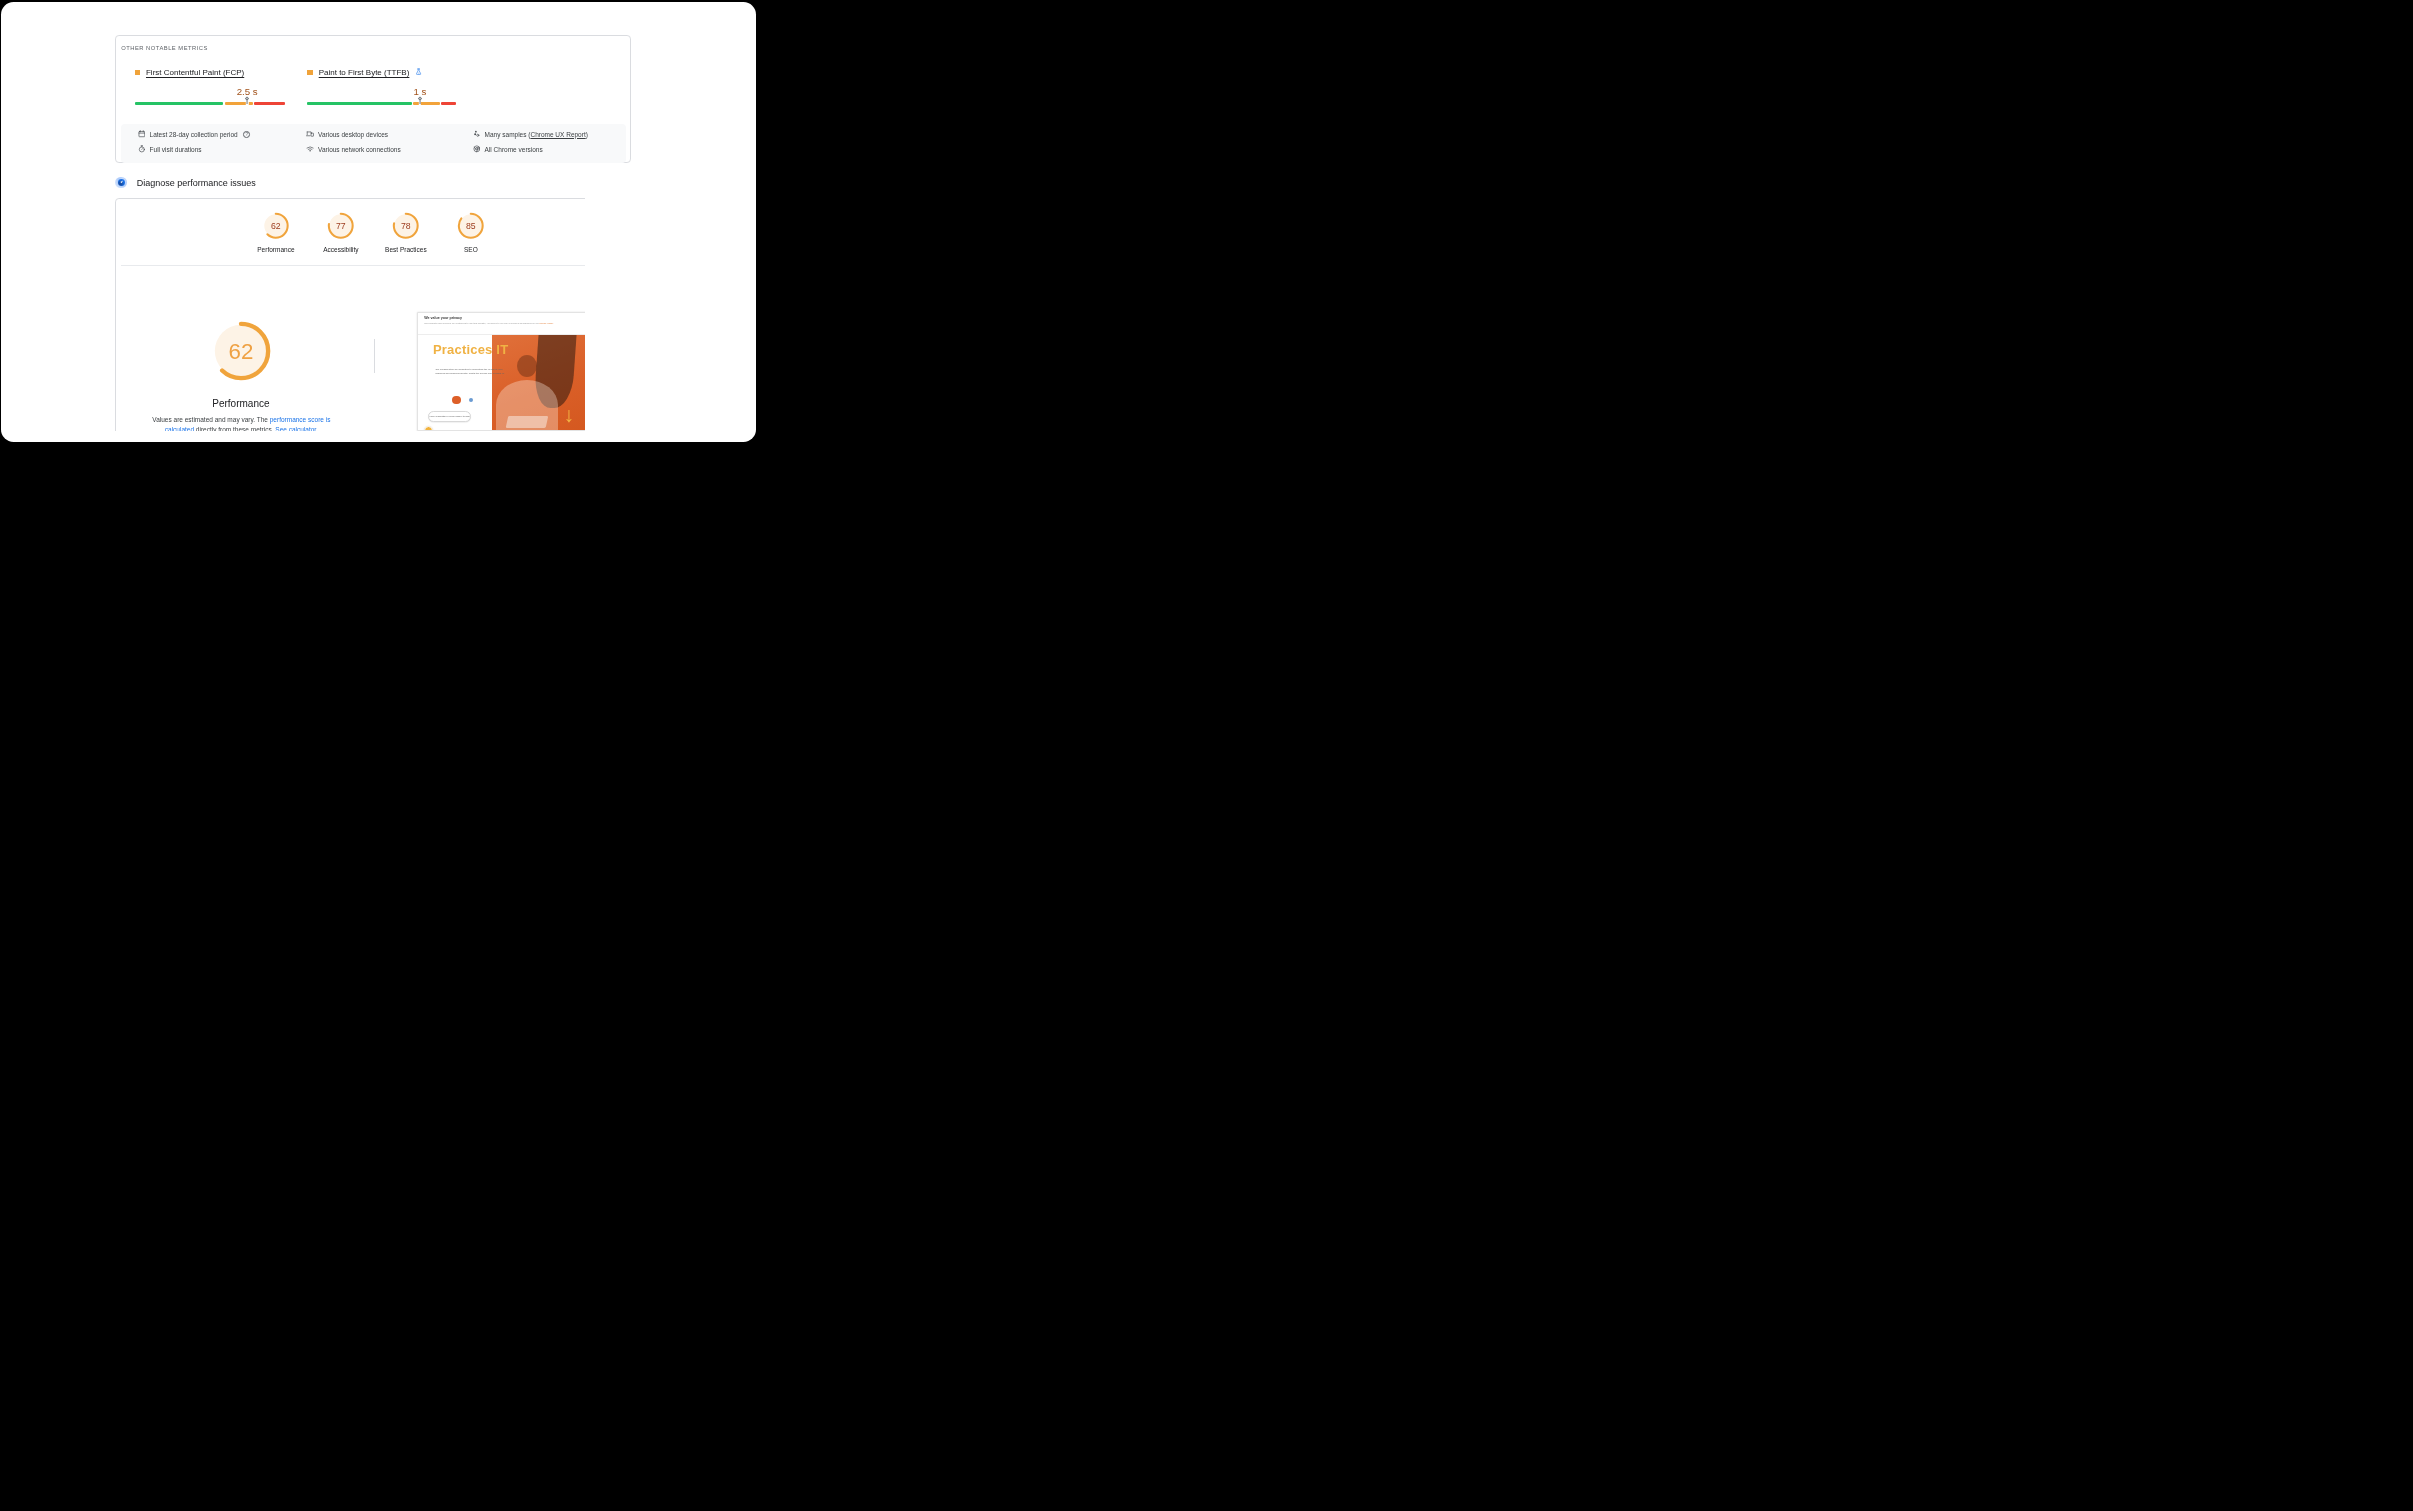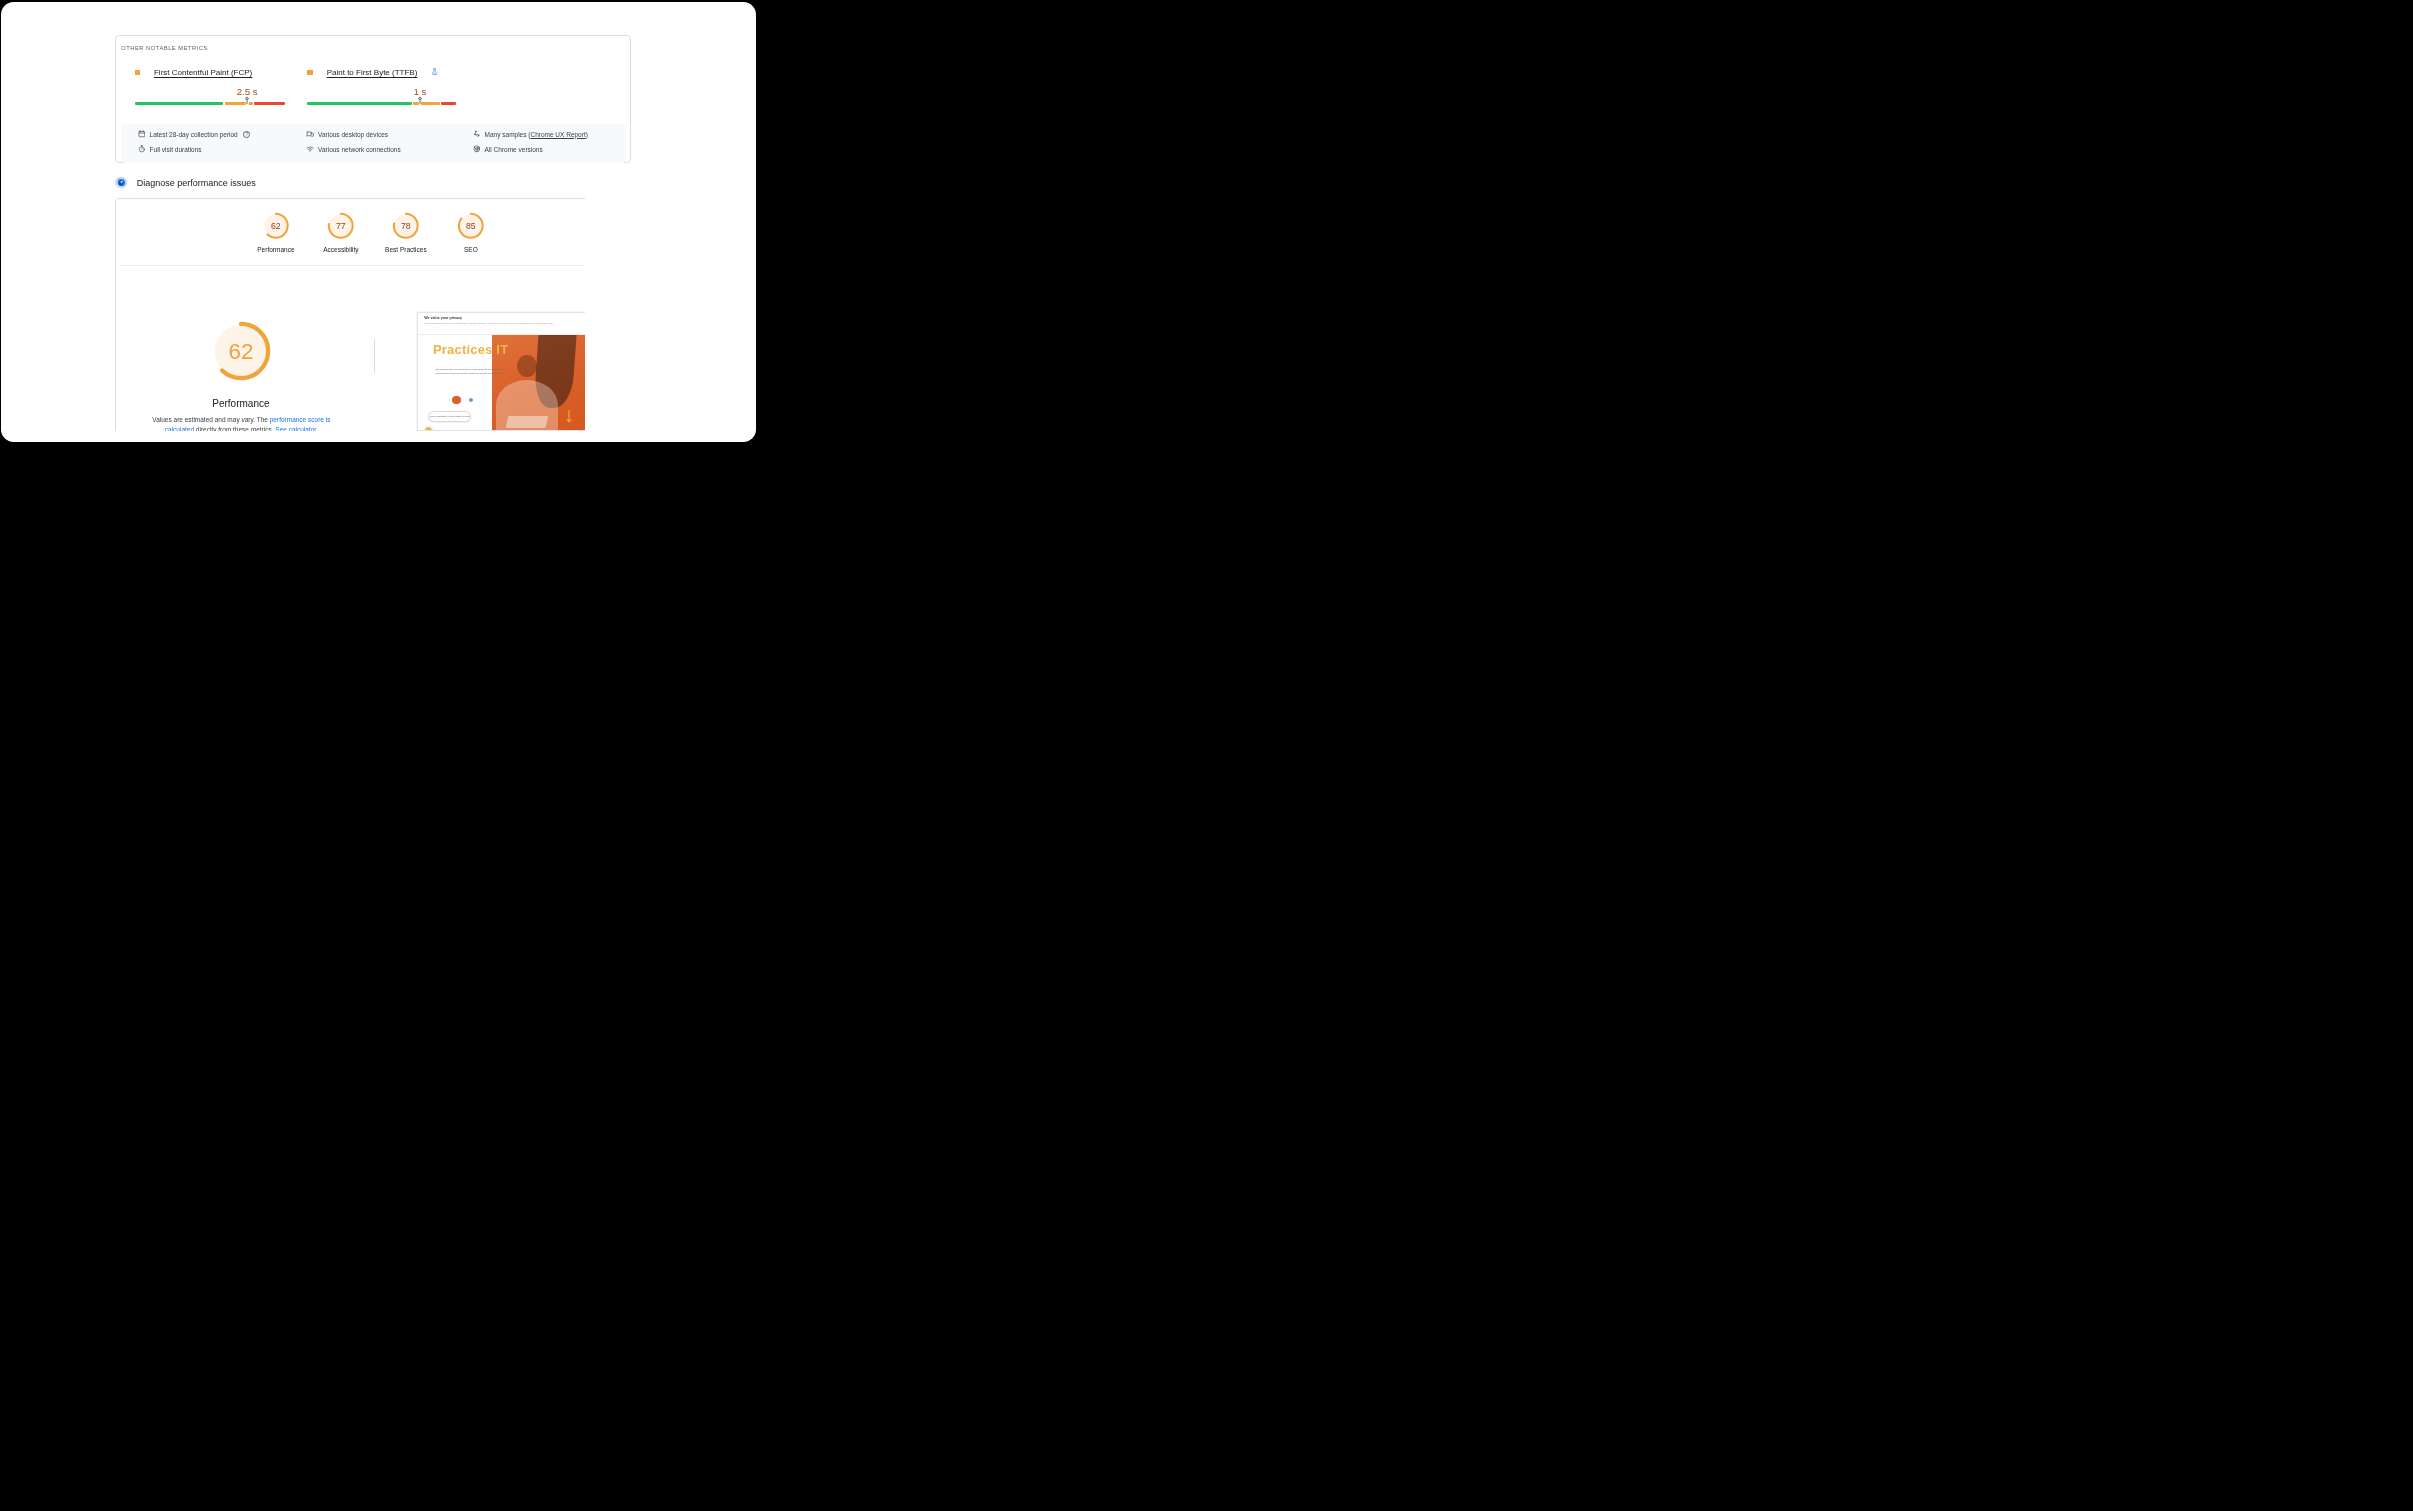--- a/index.html
+++ b/index.html
@@ -9,21 +9,21 @@
   .panel { position:absolute; left:1.4px; top:1.9px; right:1.4px; bottom:10.6px; background:#fff; border-radius:12.6px; }
 
   
   .card1 { position:absolute; left:114px; top:33px; width:516px; height:128px; background:#fff;
            border:0.5px solid #dadce0; border-radius:3.9px; }
   .c1-heading { position:absolute; left:4.8px; top:8.7px; font-size:5.8px; font-weight:500;
                 color:#5f6368; letter-spacing:0.5px; }
   .metric { position:absolute; top:31px; }
   .metric.fcp { left:18.3px; width:150px; }
   .metric.ttfb { left:191px; width:149px; }
-  .metric-title { display:flex; align-items:center; gap:14px; height:10.6px; }
+  .metric-title { display:flex; align-items:center; gap:6px; height:10.6px; }
   .bullet { width:5.3px; height:5.3px; background:#f0a33a; flex:0 0 auto; }
   .metric-link { font-size:8px; color:#202124; text-decoration:underline;
                  text-underline-offset:1.9px; text-decoration-thickness:0.5px; cursor:pointer; }
   .flask { width:7.2px; height:7.7px; flex:0 0 auto; }
   .dist { position:relative; margin-top:9px; height:19.3px; }
   .val { position:absolute; top:0; transform:translateX(-50%); font-size:9.7px; color:#a2521a; white-space:nowrap; }
   .marker { position:absolute; top:11px; transform:translateX(-50%); display:flex; flex-direction:column;
             align-items:center; z-index:3; }
   .diamond { width:2.9px; height:2.9px; border:0.5px solid #70757a; background:#fff; transform:rotate(45deg); }
   .stem { width:0.5px; height:4.3px; background:#70757a; margin-top:-0.5px; }

